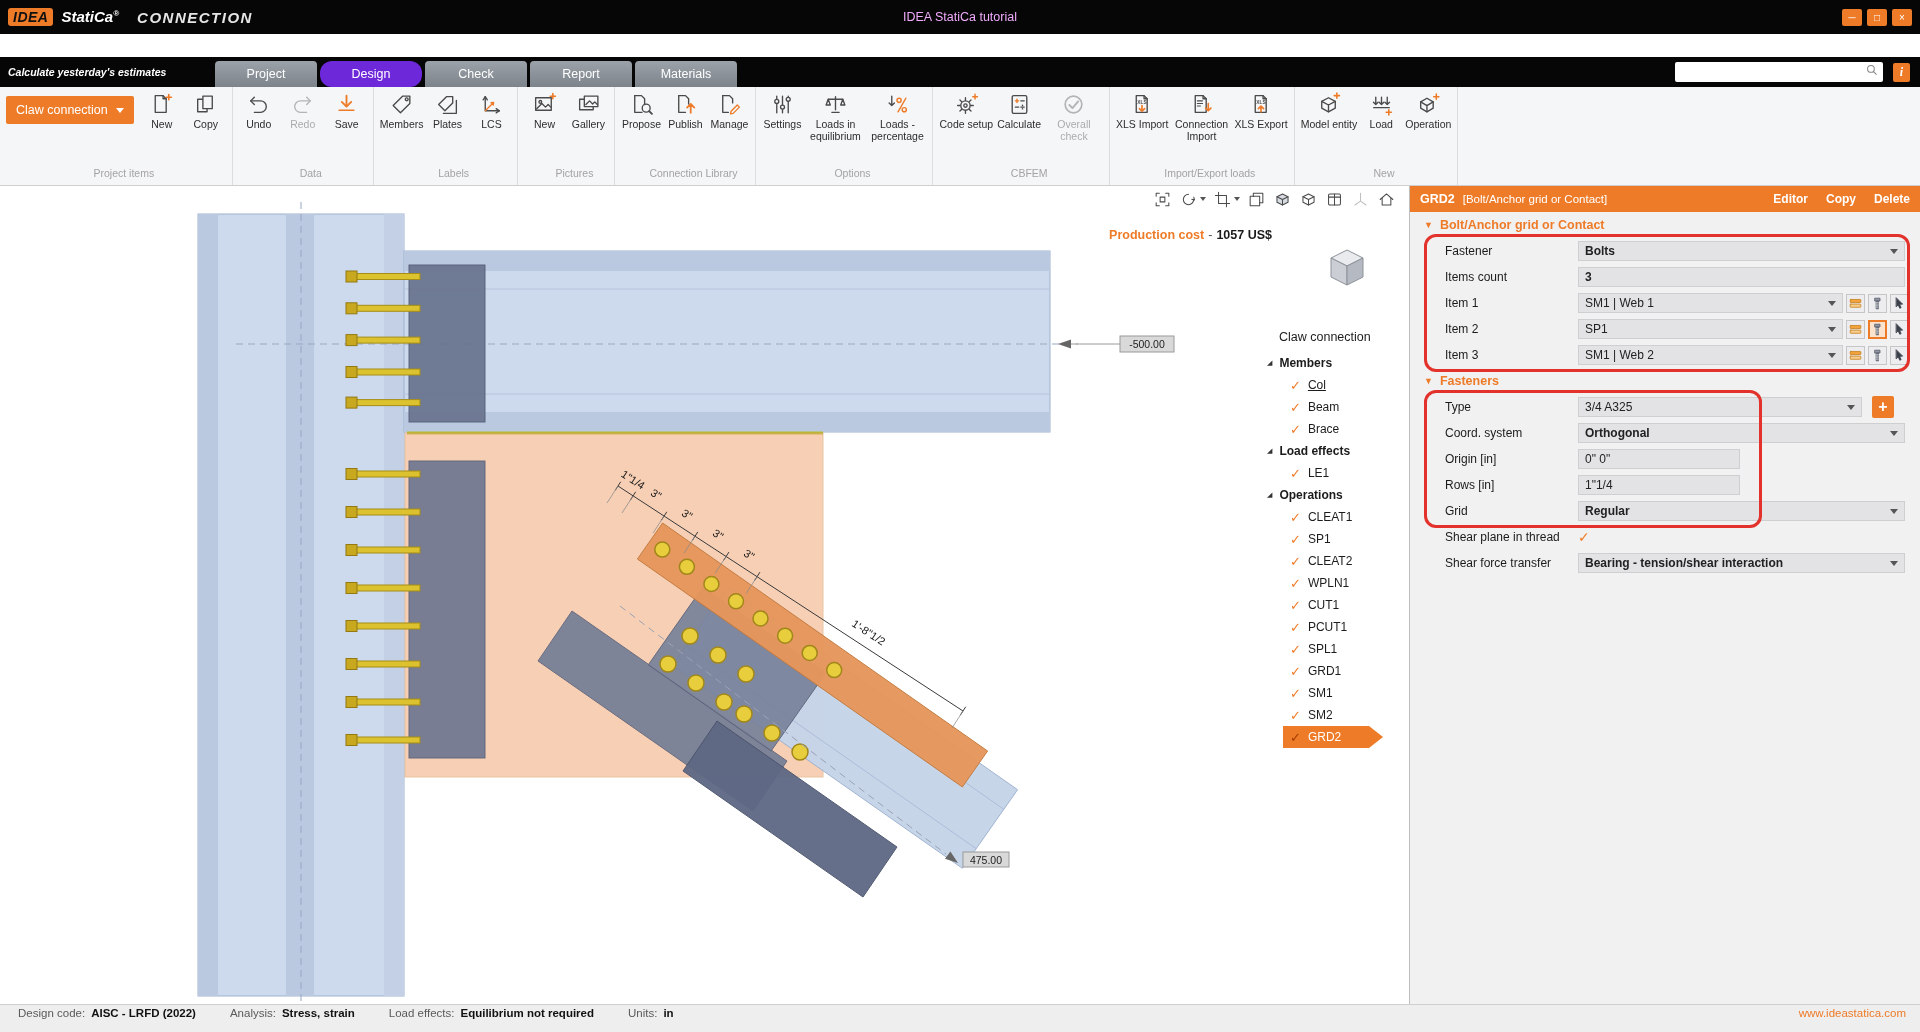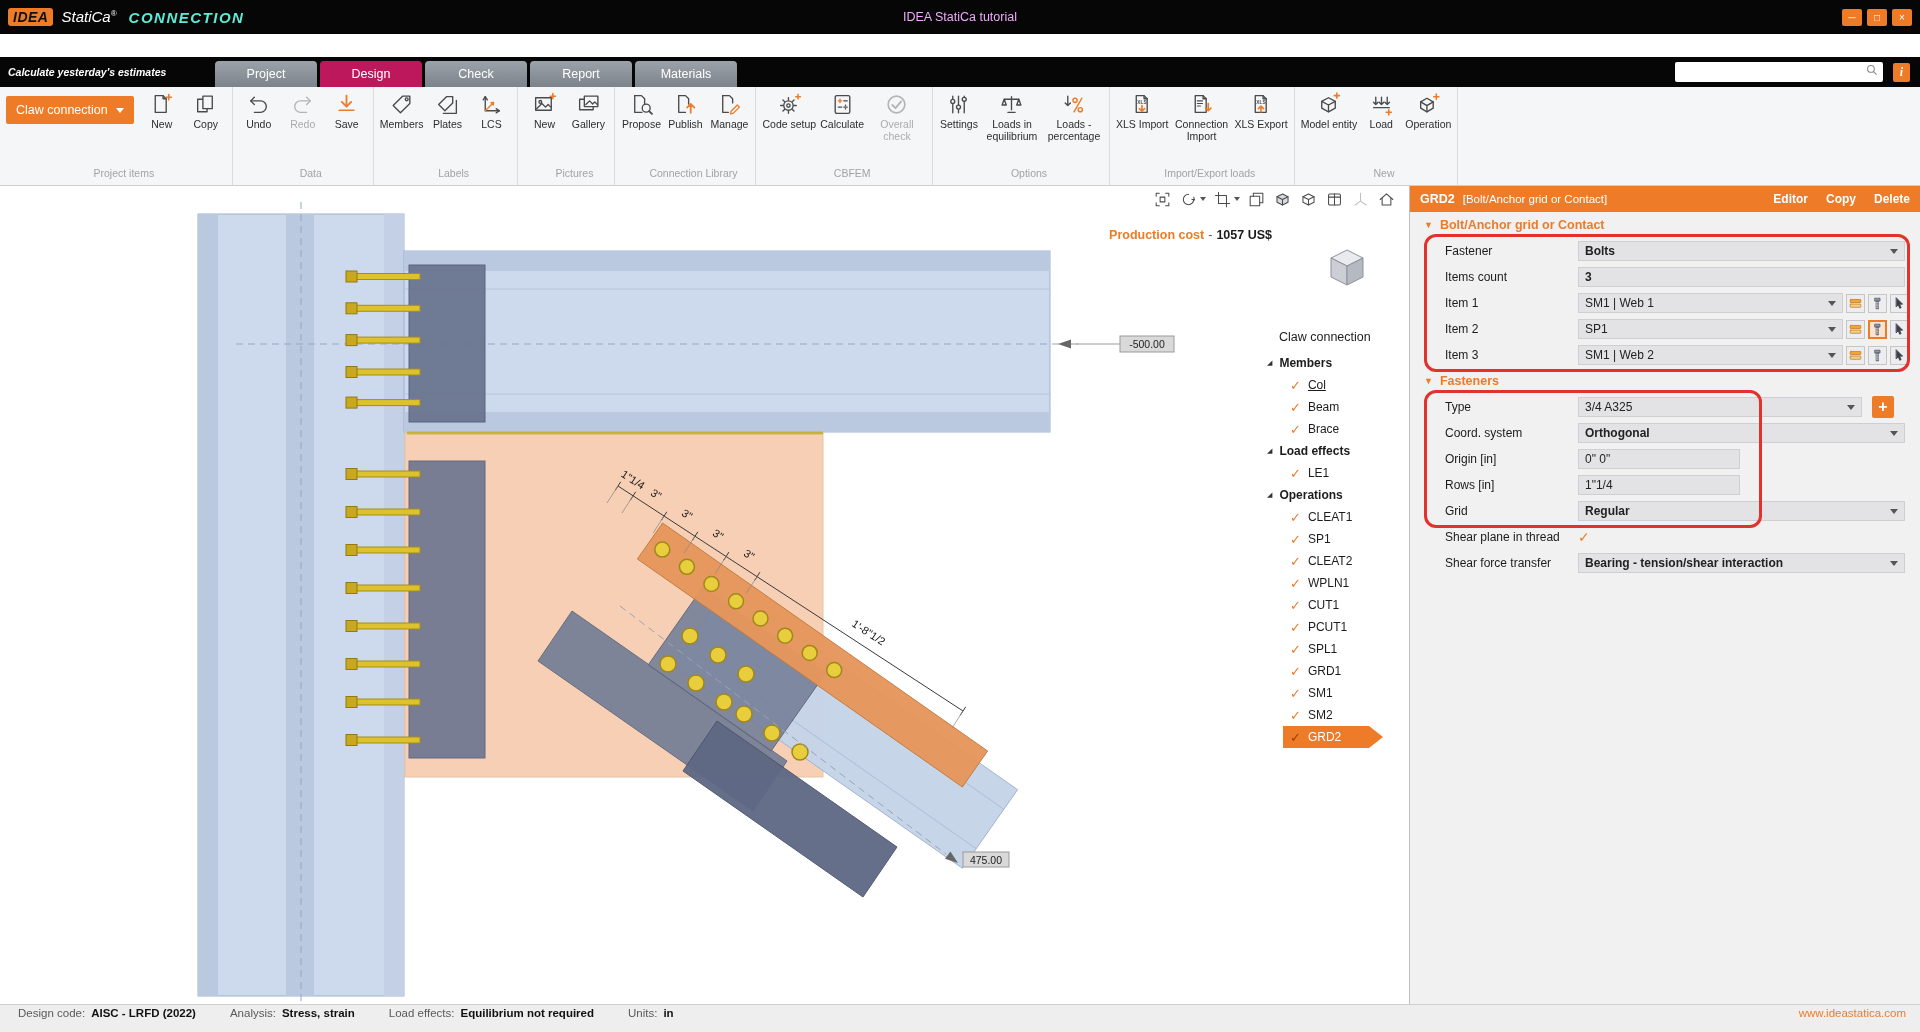--- a/index.html
+++ b/index.html
@@ -4,33 +4,33 @@
 <style>
   * { box-sizing: border-box; margin: 0; padding: 0; }
   html,body { width:1920px; height:1032px; overflow:hidden; }
   body { font-family:"Liberation Sans","DejaVu Sans",sans-serif; background:#fff; }
   #app { position:relative; width:1920px; height:1032px; background:#fff; display:flex; flex-direction:column; }
 
   
   #titlebar { height:34px; background:#060606; display:flex; align-items:center; padding:0 8px; position:relative; flex:0 0 auto; }
   .logo { display:flex; align-items:baseline; gap:8px; }
   .logo-box { background:#ee7b28; color:#111; font-weight:bold; font-style:italic; font-size:14px; padding:1px 5px; border-radius:3px; letter-spacing:.5px; }
-  .logo-text { color:#fff; font-weight:normal; font-style:italic; font-size:15px; }
+  .logo-text { color:#fff; font-weight:bold; font-style:italic; font-size:15px; }
   .logo-reg { color:#fff; font-size:8px; vertical-align:super; }
-  .app-name { color:#5eead4; font-weight:bold; font-style:italic; font-size:15px; letter-spacing:1.5px; margin-left:12px; }
+  .app-name { color:#e5e5e5; font-weight:bold; font-style:italic; font-size:15px; letter-spacing:1.5px; margin-left:18px; }
   .win-title { position:absolute; left:50%; transform:translateX(-50%); color:#f0abfc; font-size:12.5px; }
   .winbtns { margin-left:auto; display:flex; gap:5px; }
   .winbtn { width:20px; height:17px; background:#ee7b28; border-radius:2px; color:#fff; font-size:10px; line-height:17px; text-align:center; }
 
   
   #tabrow { height:30px; background:#060606; display:flex; align-items:flex-end; padding-left:8px; flex:0 0 auto;margin-top:23px; }
   .tagline { color:#fff; font-style:italic; font-weight:bold; font-size:10.5px; margin-bottom:9px; width:175px; }
   #tabs { display:flex; margin-left:32px; }
   .tab { width:102px; height:26px; line-height:26px; text-align:center; color:#fff; font-size:12.5px; border-radius:4px 4px 0 0; background:linear-gradient(#9ba2a9,#7c838b); margin-right:3px; }
-  .tab.active { background:#be185d; }
+  .tab.active { background:#6d28d9;border-radius:12px; }
   #searchbox { margin-left:auto; width:208px; height:20px; background:#fff; border-radius:2px; display:flex; align-items:center; margin-bottom:5px; padding:0 4px; }
   #searchbox input { border:none; outline:none; flex:1; font-size:11px; height:16px; }
   #info-btn { width:17px; height:19px; background:#ee7b28; border-radius:2px; color:#fff; font-weight:bold; font-style:italic; font-size:12px; line-height:19px; text-align:center; margin:0 10px 5px 10px; font-family:"Liberation Serif",serif; }
 
   
   #ribbon { height:99px; background:#f5f6f7; border-bottom:1px solid #cfcfcf; display:flex; flex:0 0 auto; }
   .rgroup { display:flex; flex-direction:column; border-right:1px solid #dcdcdc; }
   .rgroup-content { flex:1; display:flex; align-items:flex-start; padding:2px 4px 0; }
   .rgroup-label { height:20px; line-height:17px; text-align:center; font-size:10.5px; color:#a3a3a3;margin-left:16px; }
   .launcher { margin:7px 6px 0 2px; height:28px; display:flex; align-items:center; gap:8px; background:#ee7b28; color:#fff; padding:0 10px; font-size:12.5px; border-radius:2px; cursor:default; }
@@ -293,20 +293,59 @@
               <span class="rlabel">Manage</span>
             </div>
           </div>
           <div class="rgroup-label">Connection Library</div>
         </div>
         <div class="rgroup">
           <div class="rgroup-content">
             <div class="rbtn">
               <span class="ricon">
                 <svg viewBox="0 0 24 24" width="25" height="25" fill="none" stroke-width="1.3" stroke-linecap="round" stroke-linejoin="round">
+                  <path d="M6.5 4 V20 M12 4 V20 M17.5 4 V20" stroke="#4a4a4a"></path>
+                  <circle cx="6.5" cy="9" r="1.9" fill="#f5f6f7" stroke="#4a4a4a"></circle>
+                  <circle cx="12" cy="14.5" r="1.9" fill="#f5f6f7" stroke="#4a4a4a"></circle>
+                  <circle cx="17.5" cy="7" r="1.9" fill="#f5f6f7" stroke="#4a4a4a"></circle>
+                </svg>
+              </span>
+              <span class="rlabel">Settings</span>
+            </div>
+            <div class="rbtn">
+              <span class="ricon">
+                <svg viewBox="0 0 24 24" width="25" height="25" fill="none" stroke-width="1.3" stroke-linecap="round" stroke-linejoin="round">
+                  <path d="M12 4.5 V17" stroke="#4a4a4a"></path>
+                  <path d="M5 7 H19" stroke="#4a4a4a"></path>
+                  <path d="M5 7 L3 12.5 H7 Z" stroke="#4a4a4a"></path>
+                  <path d="M19 7 L17 12.5 H21 Z" stroke="#4a4a4a"></path>
+                  <path d="M8.5 19.5 H15.5" stroke="#4a4a4a"></path>
+                </svg>
+              </span>
+              <span class="rlabel">Loads in equilibrium</span>
+            </div>
+            <div class="rbtn">
+              <span class="ricon">
+                <svg viewBox="0 0 24 24" width="25" height="25" fill="none" stroke-width="1.3" stroke-linecap="round" stroke-linejoin="round">
+                  <path d="M6.5 4 V13 M4 10.5 L6.5 13 L9 10.5" stroke="#4a4a4a"></path>
+                  <path d="M20 6 L12.5 19" stroke="#ee7b28" stroke-width="1.4"></path>
+                  <circle cx="13.5" cy="8" r="2" stroke="#ee7b28" stroke-width="1.4"></circle>
+                  <circle cx="18.5" cy="17" r="2" stroke="#ee7b28" stroke-width="1.4"></circle>
+                </svg>
+              </span>
+              <span class="rlabel">Loads - percentage</span>
+            </div>
+          </div>
+          <div class="rgroup-label">Options</div>
+        </div>
+        <div class="rgroup">
+          <div class="rgroup-content">
+            <div class="rbtn">
+              <span class="ricon">
+                <svg viewBox="0 0 24 24" width="25" height="25" fill="none" stroke-width="1.3" stroke-linecap="round" stroke-linejoin="round">
                   <circle cx="11" cy="13" r="4.5" stroke="#4a4a4a"></circle>
                   <circle cx="11" cy="13" r="1.6" stroke="#4a4a4a"></circle>
                   <path d="M11 5.5 V8 M11 18 V20.5 M3.5 13 H6 M16 13 H18.5 M5.7 7.7 L7.5 9.5 M14.5 16.5 L16.3 18.3 M16.3 7.7 L14.5 9.5 M7.5 16.5 L5.7 18.3" stroke="#4a4a4a"></path>
                   <path d="M18 4.5 h4.5 M20.2 2.2 v4.5" stroke="#ee7b28" stroke-width="1.4"></path>
                 </svg>
               </span>
               <span class="rlabel">Code setup</span>
             </div>
             <div class="rbtn">
               <span class="ricon">
@@ -324,59 +363,20 @@
               <span class="ricon">
                 <svg viewBox="0 0 24 24" width="25" height="25" fill="none" stroke-width="1.3" stroke-linecap="round" stroke-linejoin="round">
                   <circle cx="12" cy="12" r="8" stroke="#4a4a4a" stroke-width="1.6"></circle>
                   <path d="M8 12.5 L11 15.5 L16.5 9" stroke="#4a4a4a" stroke-width="1.8"></path>
                 </svg>
               </span>
               <span class="rlabel">Overall check</span>
             </div>
           </div>
           <div class="rgroup-label">CBFEM</div>
-        </div>
-        <div class="rgroup">
-          <div class="rgroup-content">
-            <div class="rbtn">
-              <span class="ricon">
-                <svg viewBox="0 0 24 24" width="25" height="25" fill="none" stroke-width="1.3" stroke-linecap="round" stroke-linejoin="round">
-                  <path d="M6.5 4 V20 M12 4 V20 M17.5 4 V20" stroke="#4a4a4a"></path>
-                  <circle cx="6.5" cy="9" r="1.9" fill="#f5f6f7" stroke="#4a4a4a"></circle>
-                  <circle cx="12" cy="14.5" r="1.9" fill="#f5f6f7" stroke="#4a4a4a"></circle>
-                  <circle cx="17.5" cy="7" r="1.9" fill="#f5f6f7" stroke="#4a4a4a"></circle>
-                </svg>
-              </span>
-              <span class="rlabel">Settings</span>
-            </div>
-            <div class="rbtn">
-              <span class="ricon">
-                <svg viewBox="0 0 24 24" width="25" height="25" fill="none" stroke-width="1.3" stroke-linecap="round" stroke-linejoin="round">
-                  <path d="M12 4.5 V17" stroke="#4a4a4a"></path>
-                  <path d="M5 7 H19" stroke="#4a4a4a"></path>
-                  <path d="M5 7 L3 12.5 H7 Z" stroke="#4a4a4a"></path>
-                  <path d="M19 7 L17 12.5 H21 Z" stroke="#4a4a4a"></path>
-                  <path d="M8.5 19.5 H15.5" stroke="#4a4a4a"></path>
-                </svg>
-              </span>
-              <span class="rlabel">Loads in equilibrium</span>
-            </div>
-            <div class="rbtn">
-              <span class="ricon">
-                <svg viewBox="0 0 24 24" width="25" height="25" fill="none" stroke-width="1.3" stroke-linecap="round" stroke-linejoin="round">
-                  <path d="M6.5 4 V13 M4 10.5 L6.5 13 L9 10.5" stroke="#4a4a4a"></path>
-                  <path d="M20 6 L12.5 19" stroke="#ee7b28" stroke-width="1.4"></path>
-                  <circle cx="13.5" cy="8" r="2" stroke="#ee7b28" stroke-width="1.4"></circle>
-                  <circle cx="18.5" cy="17" r="2" stroke="#ee7b28" stroke-width="1.4"></circle>
-                </svg>
-              </span>
-              <span class="rlabel">Loads - percentage</span>
-            </div>
-          </div>
-          <div class="rgroup-label">Options</div>
         </div>
         <div class="rgroup">
           <div class="rgroup-content">
             <div class="rbtn">
               <span class="ricon">
                 <svg viewBox="0 0 24 24" width="25" height="25" fill="none" stroke-width="1.3" stroke-linecap="round" stroke-linejoin="round">
                   <path d="M6 3.5 h7.5 l3 3 v13 h-10.5 z" stroke="#4a4a4a"></path>
                   <path d="M13.5 3.5 v3 h3" stroke="#4a4a4a"></path>
                   <text x="7" y="11.5" font-size="4.6" fill="#4a4a4a" stroke="none" font-weight="bold">XLS</text>
                   <path d="M11.5 13 V18.5 M9 16 L11.5 18.5 L14 16" stroke="#ee7b28" stroke-width="1.6"></path>

